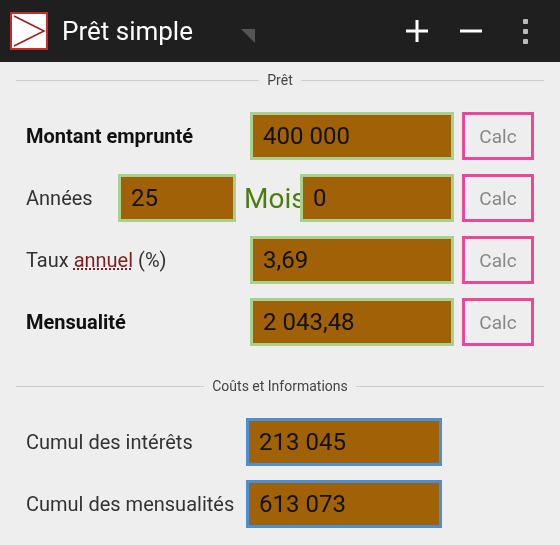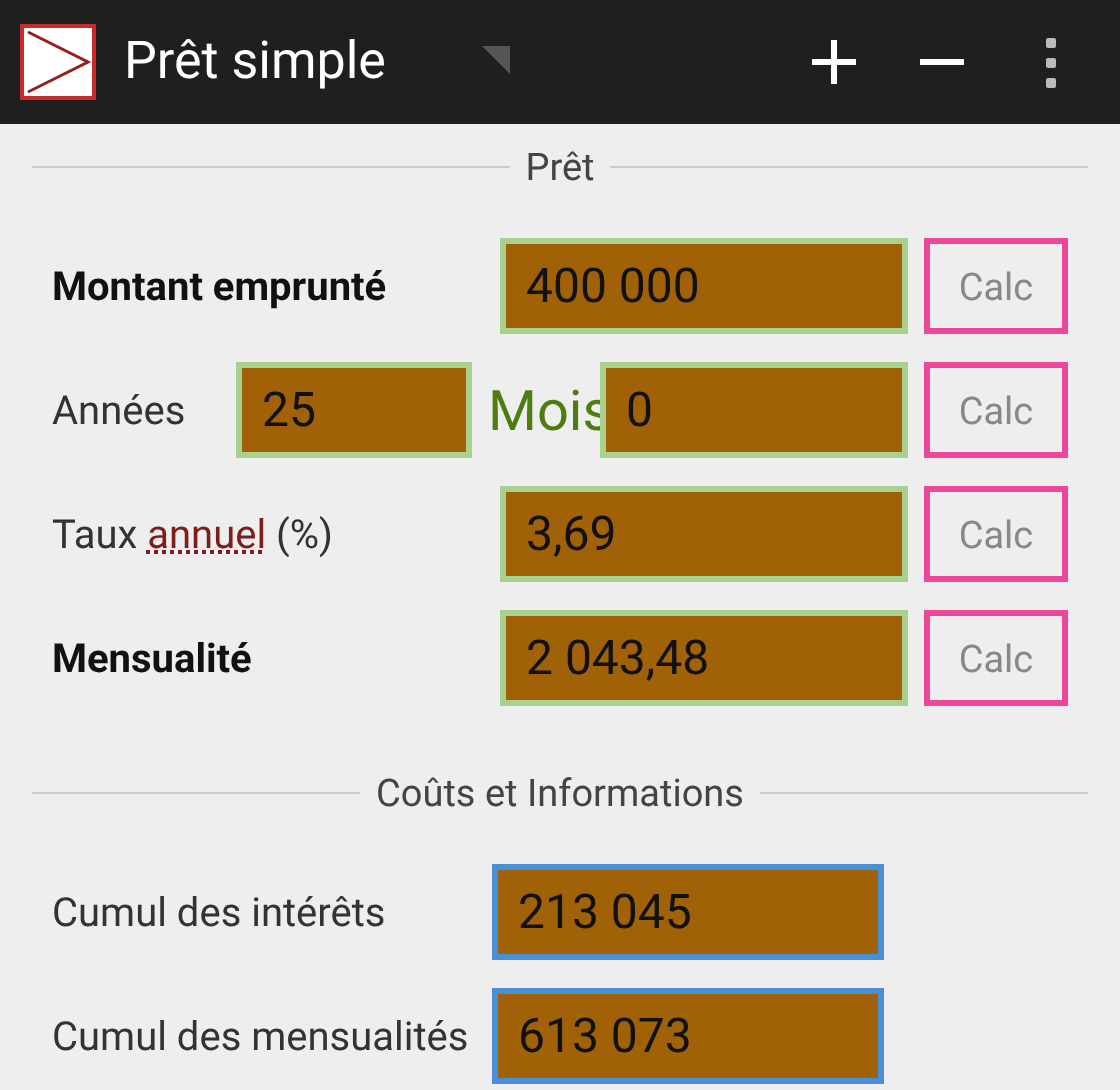--- a/index.html
+++ b/index.html
@@ -12,30 +12,30 @@
     padding: 0 8px 0 10px;
     color: #ffffff;
   }
   .app-icon {
     width: 38px; height: 38px;
     background: #c92a2a;
     display: flex; align-items: center; justify-content: center;
     margin-right: 14px;
   }
   .app-icon svg { display: block; }
-  .title-wrap { display: flex; align-items: center; flex: 1; }
+  .title-wrap { display: flex; align-items: flex-end; flex: 1; }
   .page-title { font-size: 26px; color: #ffffff; font-weight: 400; margin-right: 8px; }
   .spinner-tri { width: 0; height: 0; border-left: 14px solid transparent; border-top: 14px solid #555; margin-bottom: 3px; margin-left: 40px;}
   .ab-actions { display: flex; align-items: center; }
   .ab-btn { width: 54px; height: 62px; display:flex; align-items:center; justify-content:center; font-size: 36px; color: #fff; font-weight: 300; cursor: pointer; }
   .overflow-dots { display:flex; flex-direction:column; gap:5px; align-items:center; justify-content:center; }
   .overflow-dots span { width:5px; height:5px; background:#bbb; border-radius:1px; display:block; }
   .content { padding: 4px 16px 0 16px; }
   fieldset { border: 1px solid #ccc; border-left:none; border-right:none; border-bottom:none; padding: 10px 0 12px 0; margin-top: 6px; }
-  legend { padding: 0 8px; font-size: 19px; color: #444; margin: 0 auto; }
+  legend { padding: 0 8px; font-size: 14px; color: #444; margin: 0 auto; }
   fieldset > legend { margin-left: auto; margin-right: auto; }
   .row { display:flex; align-items:center; margin: 14px 10px; gap: 8px; }
   .lbl { font-size: 20px; color: #333; }
   .lbl.bold { font-weight: 700; color: #111; }
   .link { color: #7f1d1d; text-decoration: underline dotted; cursor:pointer; }
   .field {
     border: 3px solid;
     height: 48px;
     display:flex; align-items:center;
     padding: 0 10px;

